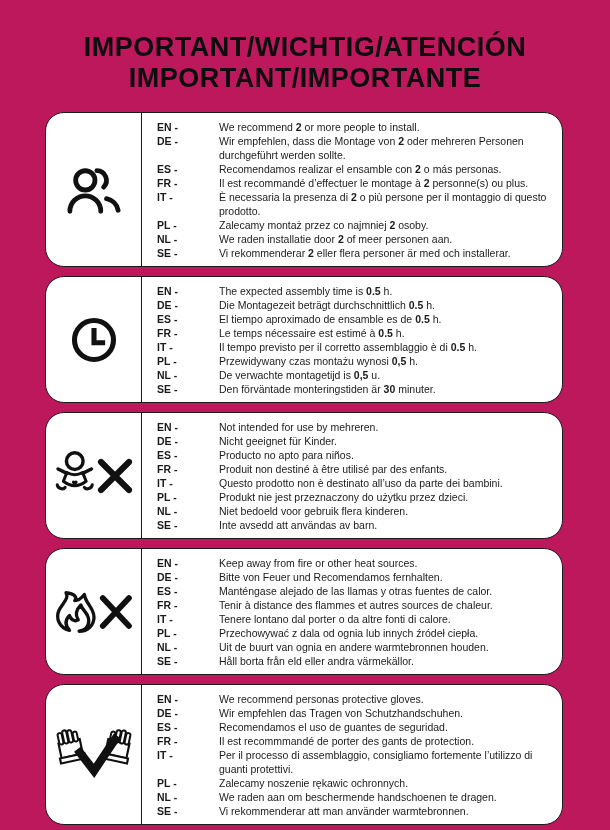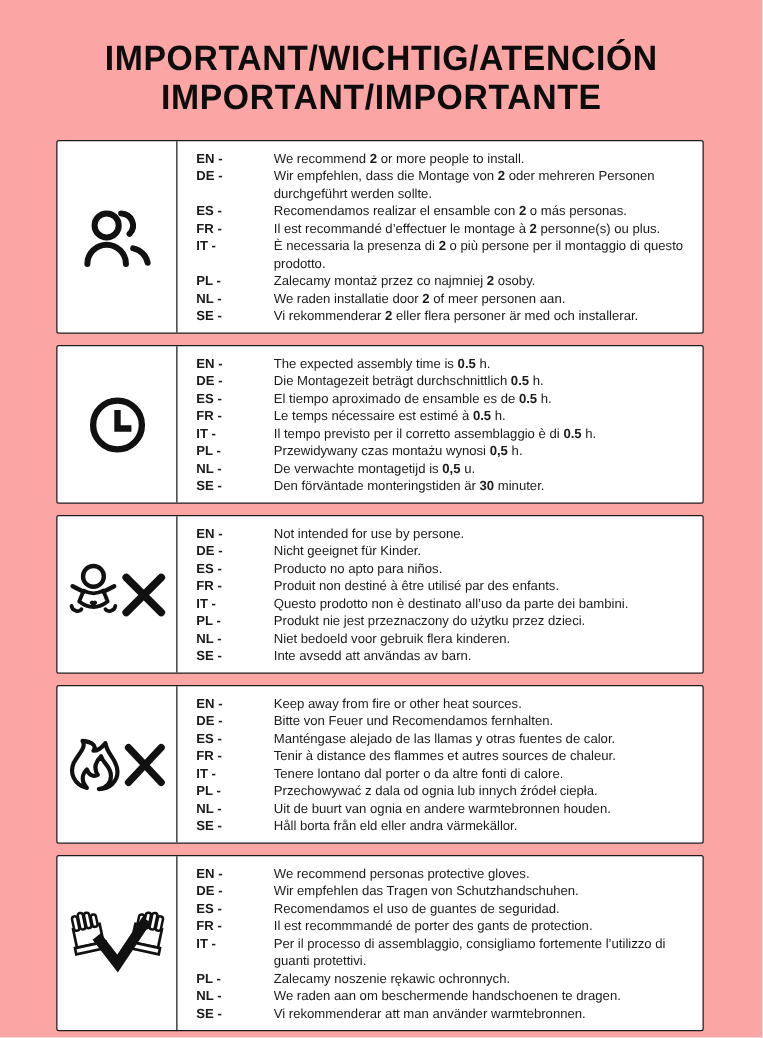--- a/index.html
+++ b/index.html
@@ -1,19 +1,19 @@
 <!DOCTYPE html>
 <html><head>
 <meta charset="utf-8">
 <style>
   html,body{margin:0;padding:0;background:#ffffff;}
   .page{
     position:relative;
     width:610px;height:830px;
-    background:#fca5a5;
+    background:#be185d;
     font-family:"Liberation Sans",sans-serif;
     color:#111;
     overflow:hidden;
   }
   .title{
     padding-top:30px;
     text-align:center;
     font-weight:bold;
     font-size:27px;
     line-height:30px;
@@ -23,21 +23,21 @@
     transform-origin:top center;
   }
   .boxes{
     position:absolute;
     left:45px;top:112px;
     width:518px;
   }
   .box{
     display:flex;
     border:1.6px solid #1c1c1c;
-    border-radius:2px;
+    border-radius:19px;
     margin-bottom:9px;
     background:#fff;
     box-sizing:border-box;
   }
   .icon-cell{
     flex:0 0 95px;
     border-right:1.4px solid #1c1c1c;
     display:flex;
     align-items:center;
     justify-content:center;
@@ -168,21 +168,21 @@
           <path d="M 17 26 Q 26 31 35 26 L 39 36 Q 26 46 13 36 Z" stroke-width="3.5" stroke-linejoin="round"></path>
           <path d="M 6 40 a 5 4 30 0 0 9 3" stroke-width="3.5" stroke-linecap="round"></path>
           <path d="M 46 40 a 5 4 -30 0 1 -9 3" stroke-width="3.5" stroke-linecap="round"></path>
           <path d="M 26 41 l -3.2 -3.2 a 2 2 0 0 1 3.2 -2.2 a 2 2 0 0 1 3.2 2.2 Z" stroke="none" fill="#111"></path>
           <path d="M 56 14 L 88 46 M 88 14 L 56 46" stroke-width="7" stroke-linecap="round"></path>
         </svg>
       </div>
       <div class="text-cell lines">
           <div class="line">
             <span class="lang">EN -</span>
-            <span class="txt">Not intended for use by persone.</span>
+            <span class="txt">Not intended for use by mehreren.</span>
           </div>
           <div class="line">
             <span class="lang">DE -</span>
             <span class="txt">Nicht geeignet für Kinder.</span>
           </div>
           <div class="line">
             <span class="lang">ES -</span>
             <span class="txt">Producto no apto para niños.</span>
           </div>
           <div class="line">

